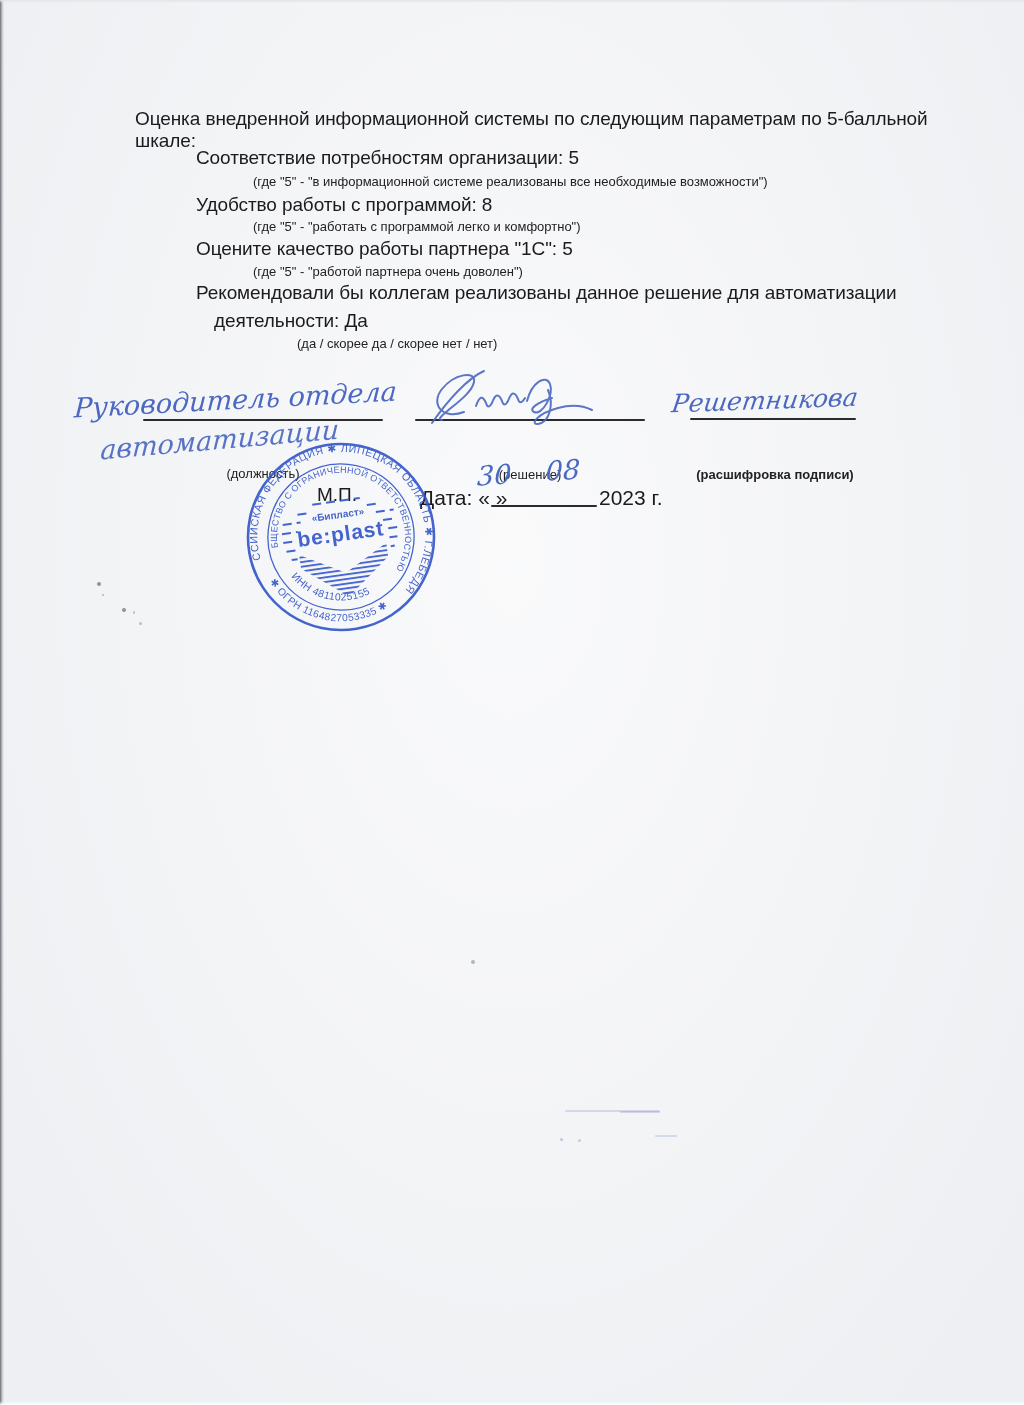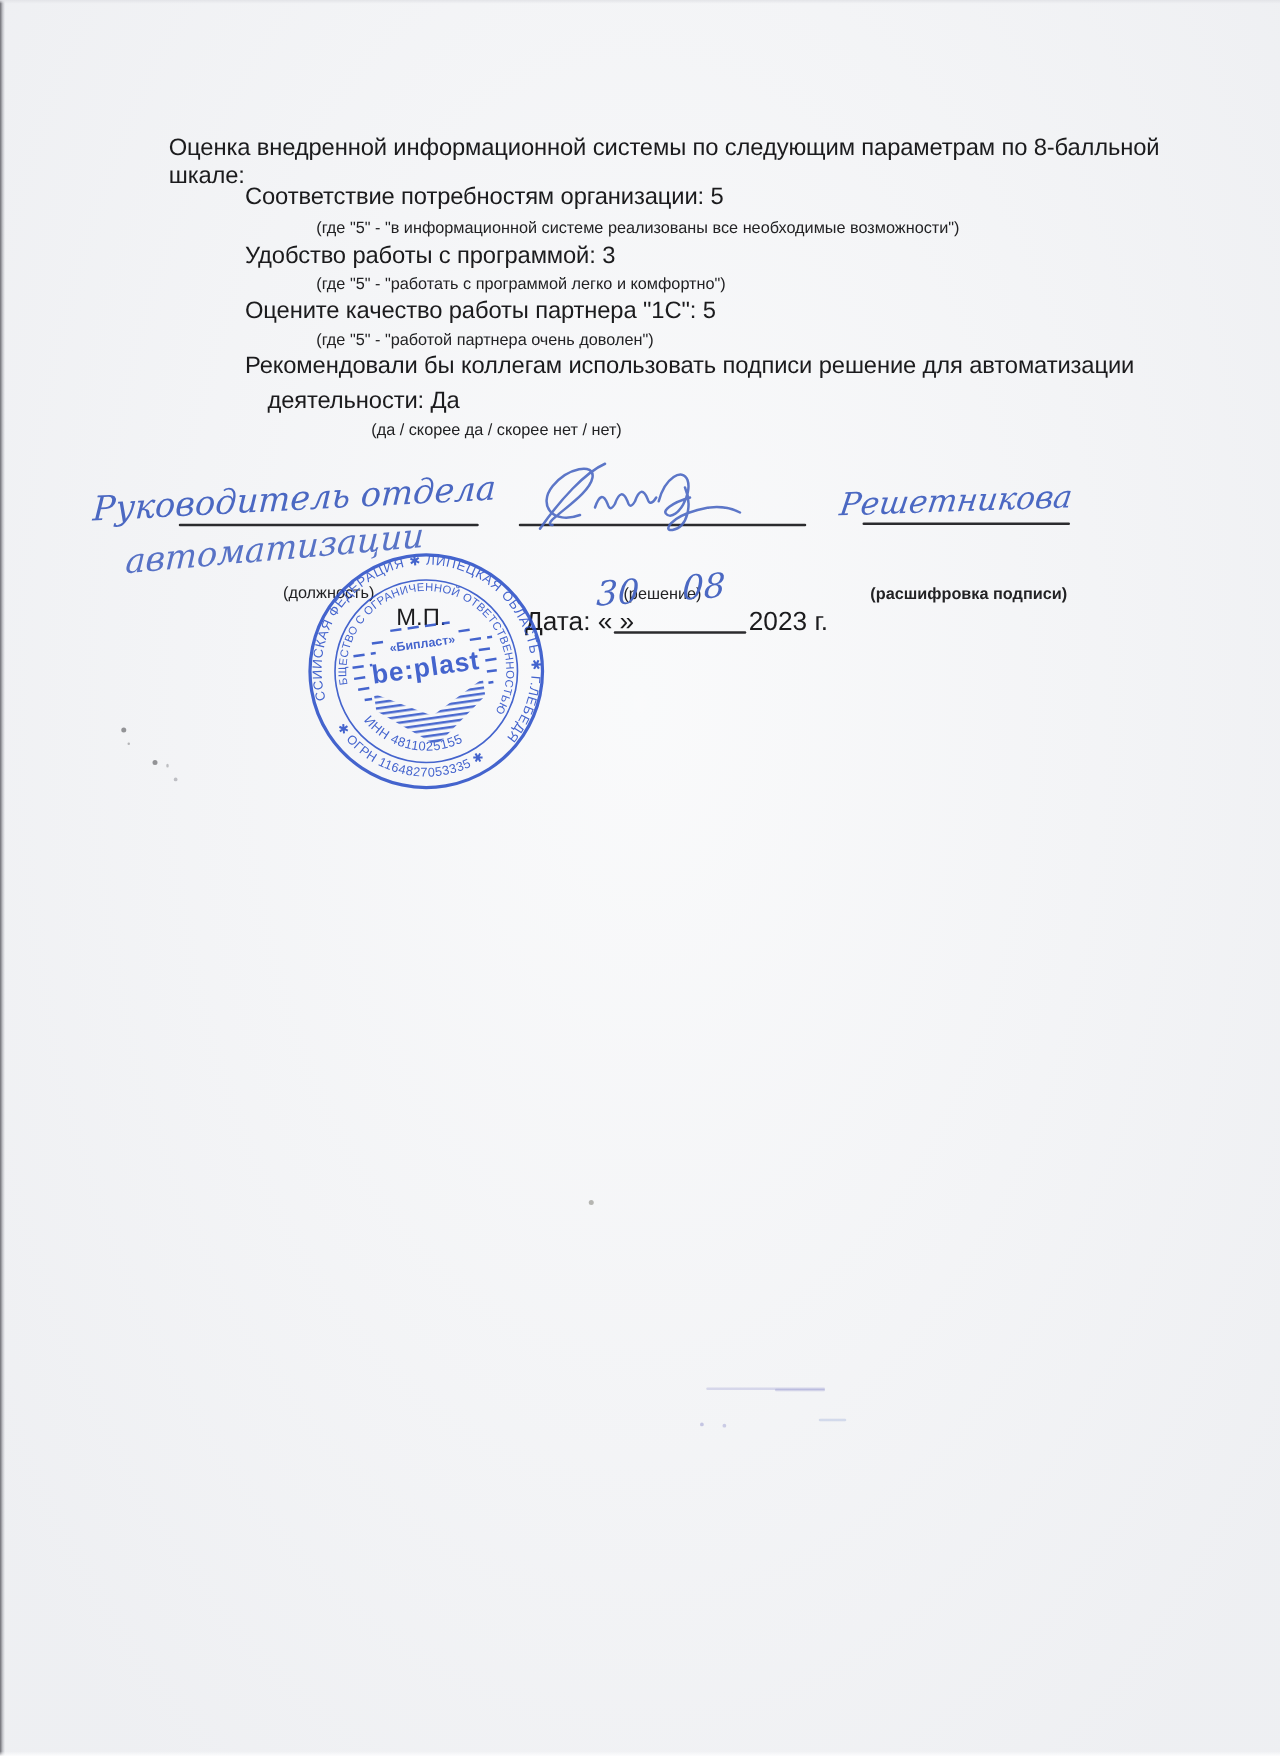--- a/index.html
+++ b/index.html
@@ -40,32 +40,32 @@
   .smudge{position:absolute;}
 </style>
 </head>
 <body>
 
 <div class="paper-vignette"></div>
 <div class="edge-left"></div>
 <div class="edge-top"></div>
 <div class="edge-bottom"></div>
 
-<div class="print title" style="left:135px;top:108px;width:820px;">Оценка внедренной информационной системы по следующим параметрам по 8-балльной шкале:</div>
+<div class="print title" style="left:135px;top:108px;width:820px;">Оценка внедренной информационной системы по следующим параметрам по 5-балльной шкале:</div>
 
 <div class="print item" style="left:196px;top:147px;">Соответствие потребностям организации: 5</div>
 <div class="print note" style="left:253px;top:174px;">(где "5" - "в информационной системе реализованы все необходимые возможности")</div>
 
-<div class="print item" style="left:196px;top:194px;">Удобство работы с программой: 3</div>
+<div class="print item" style="left:196px;top:194px;">Удобство работы с программой: 8</div>
 <div class="print note" style="left:253px;top:219px;">(где "5" - "работать с программой легко и комфортно")</div>
 
 <div class="print item" style="left:196px;top:238px;">Оцените качество работы партнера "1С": 5</div>
 <div class="print note" style="left:253px;top:264px;">(где "5" - "работой партнера очень доволен")</div>
 
-<div class="print item" style="left:196px;top:282px;">Рекомендовали бы коллегам использовать подписи решение для автоматизации</div>
+<div class="print item" style="left:196px;top:282px;">Рекомендовали бы коллегам реализованы данное решение для автоматизации</div>
 <div class="print item" style="left:214px;top:310px;">деятельности: Да</div>
 <div class="print note" style="left:253px;top:336px;margin-left:44px;">(да / скорее да / скорее нет / нет)</div>
 
 <div class="hw hw-pos1" style="left:74px;top:384px;">Руководитель отдела</div>
 <div class="hw hw-pos2" style="left:100px;top:424px;">автоматизации</div>
 <div class="sig-line" style="left:143px;top:419px;width:240px;"></div>
 <div class="print label-small" style="left:143px;top:426px;width:240px;">(должность)</div>
 
 <div class="sig-line" style="left:415px;top:419px;width:230px;"></div>
 <svg style="position:absolute;left:424px;top:368px;" width="175" height="58" viewBox="0 0 175 58">

